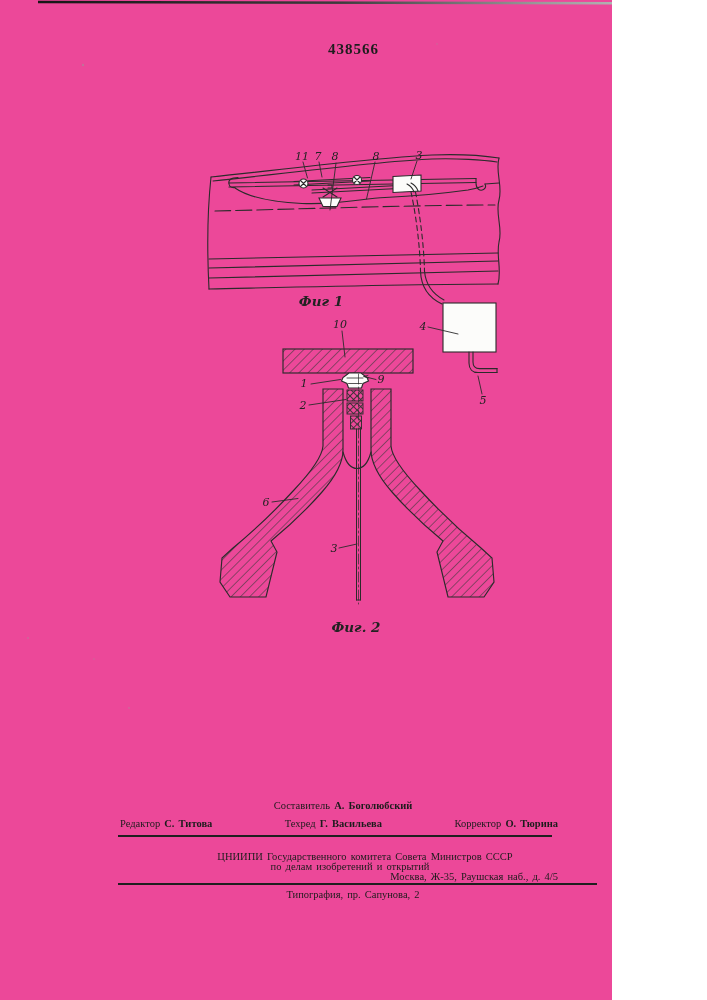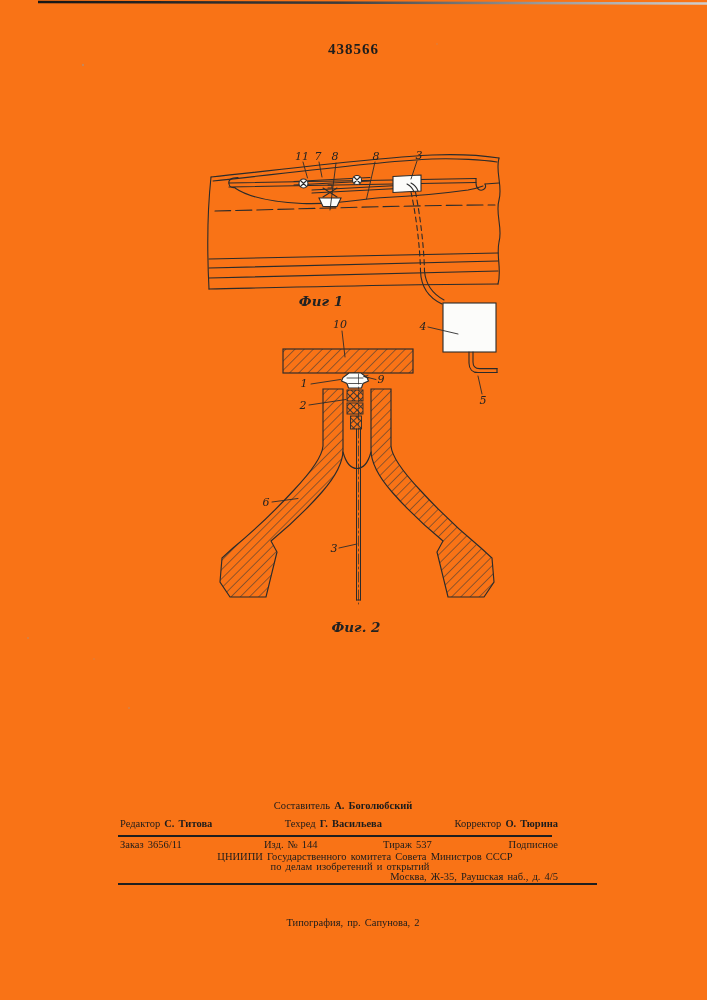--- a/index.html
+++ b/index.html
@@ -1,19 +1,19 @@
 <!DOCTYPE html>
 <html><head>
 <meta charset="utf-8">
 <style>
   html,body{margin:0;padding:0;}
   .page{
     position:relative;
-    width:707px;height:1000px;
-    background:#f97316;
+    width:612px;height:1000px;
+    background:#ec4899;
     overflow:hidden;
     font-family:"Liberation Serif","DejaVu Serif",serif;
     color:#1c1c1c;
   }
   .patent-number{
     position:absolute;top:41px;left:0;width:707px;
     text-align:center;
     font-size:15px;font-weight:700;letter-spacing:1px;
     color:#1d1d1d;
   }
@@ -28,21 +28,21 @@
   .f-row{position:absolute;left:0;right:0;white-space:nowrap;}
   .f-compiler{top:2px;text-align:center;padding-left:10px;}
   .f-roles{top:20px;left:2px;display:flex;justify-content:space-between;}
   .f-order{top:41px;left:2px;}
   .f-order .s2{position:absolute;left:144px;}
   .f-order .s3{position:absolute;left:263px;}
   .f-order .s4{position:absolute;right:0;}
   .f-org1{top:53px;text-align:center;padding-left:54px;}
   .f-org2{top:63px;text-align:center;padding-left:24px;}
   .f-org3{top:73px;text-align:right;padding-left:22px;}
-  .f-printer{top:91px;text-align:center;padding-left:30px;margin-top:28px;}
+  .f-printer{top:91px;text-align:center;padding-left:30px;}
   .rule{position:absolute;background:#1f1f1f;height:2px;}
   .rule1{left:118px;top:835px;width:434px;}
   .rule2{left:118px;top:883px;width:479px;}
 </style>
 </head>
 <body>
 
 <div class="page">
 
   <div class="patent-number">438566</div>
@@ -201,26 +201,20 @@
       </span>
       <span>
         <span>Корректор</span>
         <span class="b">О. Тюрина</span>
       </span>
     </div>
     <div class="f-row f-compiler">
       <span>Составитель</span>
       <span class="b">А. Боголюбский</span>
     </div>
-    <div class="f-row f-order">
-      <span class="s1">Заказ 3656/11</span>
-      <span class="s2">Изд. № 144</span>
-      <span class="s3">Тираж 537</span>
-      <span class="s4">Подписное</span>
-    </div>
     <div class="f-row f-org2">по делам изобретений и открытий</div>
     <div class="f-row f-org1">ЦНИИПИ Государственного комитета Совета Министров СССР</div>
     <div class="f-row f-org3">Москва, Ж-35, Раушская наб., д. 4/5</div>
     <div class="f-row f-printer">Типография, пр. Сапунова, 2</div>
   </div>
   <div class="rule rule1"></div>
   <div class="rule rule2"></div>
 
 </div>
 

